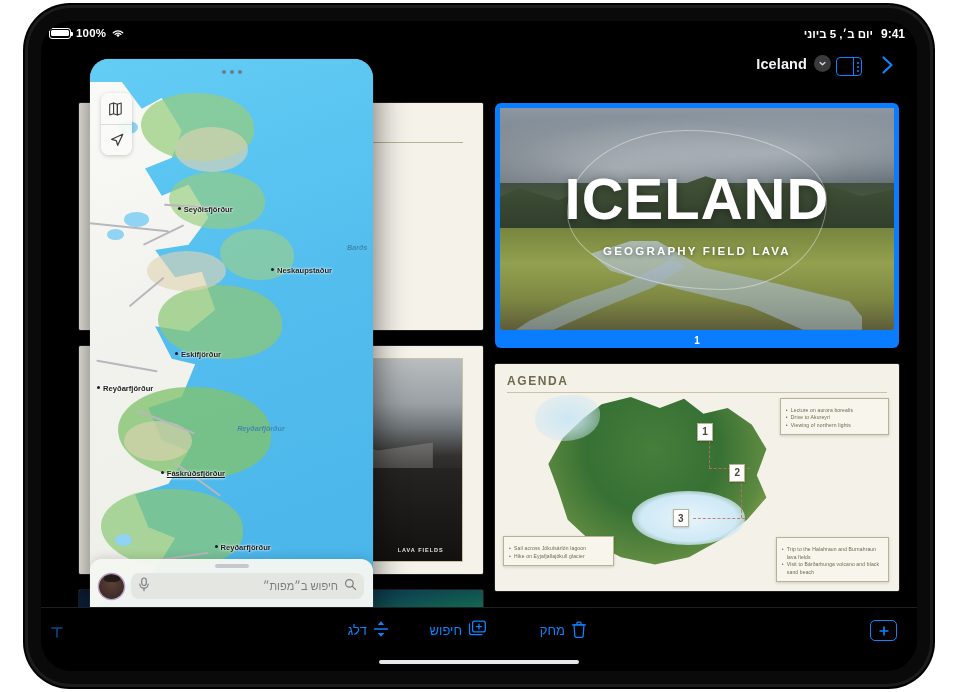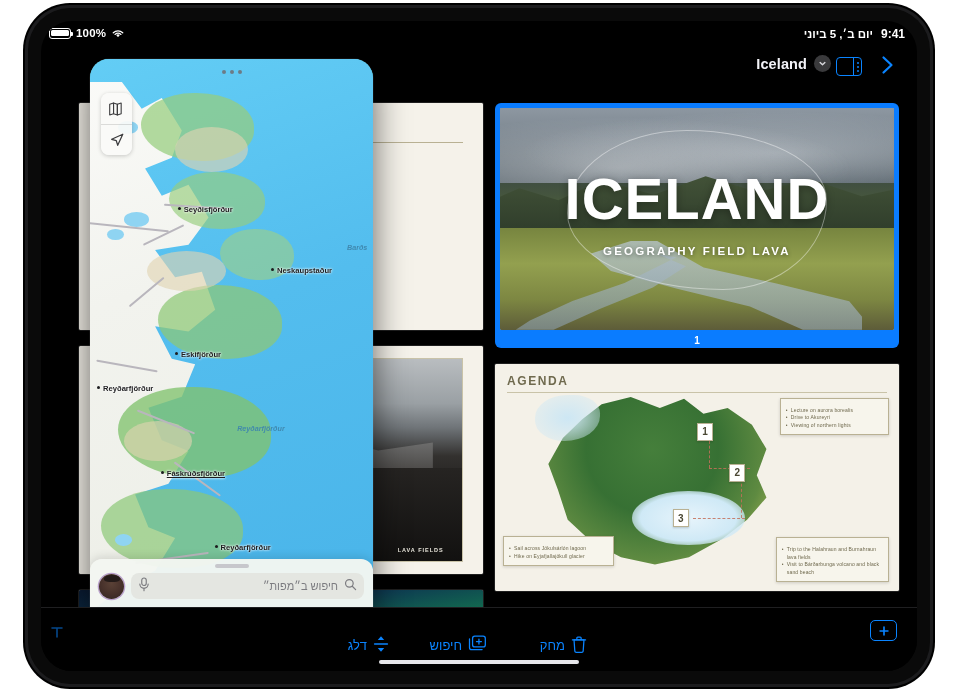--- a/index.html
+++ b/index.html
@@ -342,21 +342,21 @@
     position:absolute; left:50%; transform:translateX(-50%); bottom: 5px;
     width: 86px; height: 4px; background:#1c1c1e; border-radius:2px;
   }
 
   
   #kn-bottombar {
     position:absolute; left:0; bottom:0; width:100%; height: 64px;
     background:#000; border-top: .6px solid #1f1f21;
   }
   .bb-group {
-    position:absolute; top: 27px; display:flex; align-items:center; gap:6px;
+    position:absolute; top: 12px; display:flex; align-items:center; gap:6px;
     color:#0a84ff; font-size: 13px; direction: rtl;
   }
   .bb-label { font-size: 13px; color:#0a84ff; }
   #bb-delete { right: 330px; }
   #bb-duplicate { right: 430px; }
   #bb-skip { right: 528px; }
   #add-slide-btn {
     position:absolute; right: 20px; top: 12px; width: 27px; height: 21px;
     border: 1.8px solid #0a84ff; border-radius: 5px;
     display:flex; align-items:center; justify-content:center;

